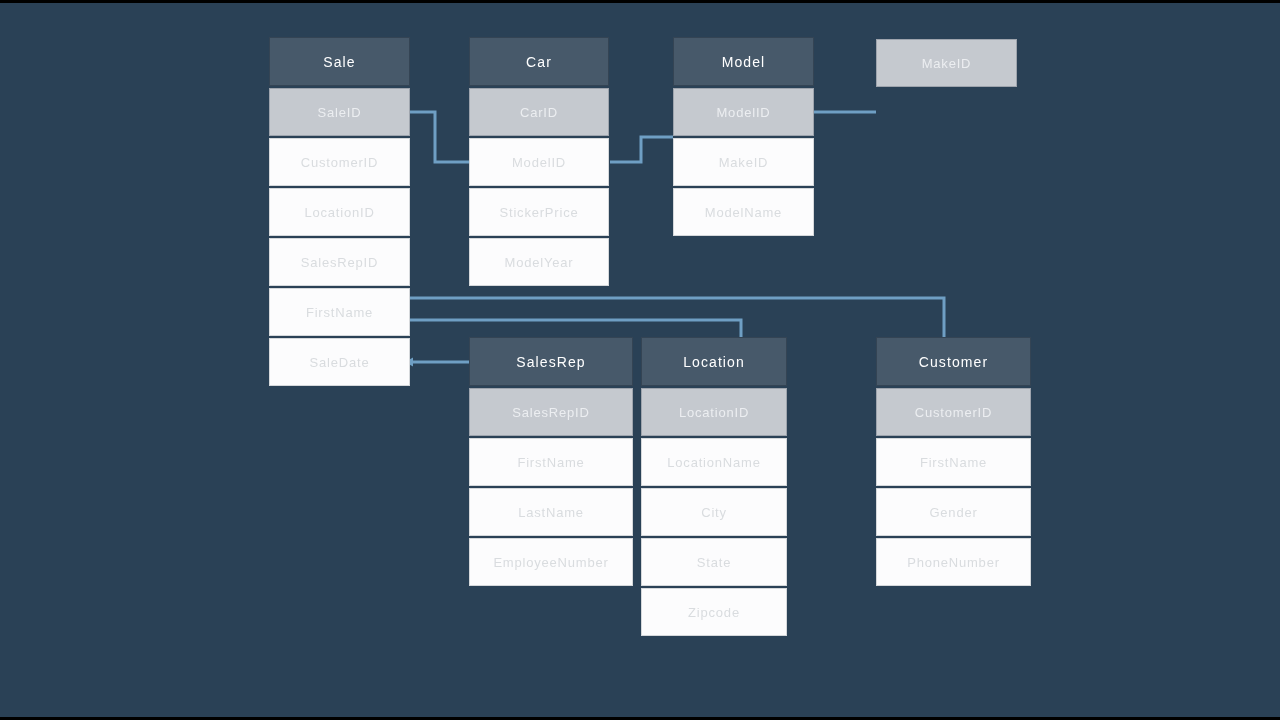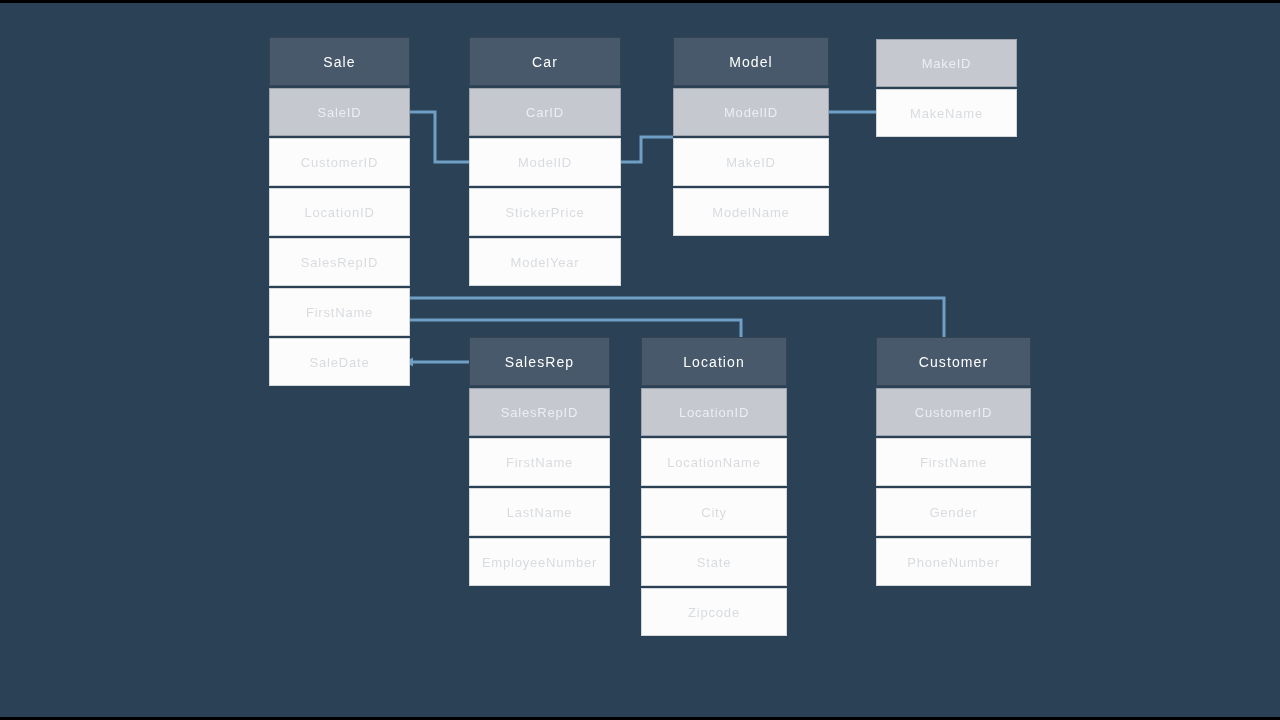--- a/index.html
+++ b/index.html
@@ -59,38 +59,37 @@
   <div id="tables-layer">
       <div class="entity" style="left: 269px; top: 37px; width: 141px;">
         <div class="thead">Sale</div>
         <div class="trow key">SaleID</div>
         <div class="trow">CustomerID</div>
         <div class="trow">LocationID</div>
         <div class="trow">SalesRepID</div>
         <div class="trow">FirstName</div>
         <div class="trow">SaleDate</div>
       </div>
-      <div class="entity" style="left: 469px; top: 37px; width: 152px;">
+      <div class="entity" style="left: 469px; top: 37px; width: 140px;">
         <div class="thead">Car</div>
         <div class="trow key">CarID</div>
         <div class="trow">ModelID</div>
         <div class="trow">StickerPrice</div>
         <div class="trow">ModelYear</div>
       </div>
-      <div class="entity" style="left: 673px; top: 37px; width: 156px;">
+      <div class="entity" style="left: 673px; top: 37px; width: 141px;">
         <div class="thead">Model</div>
         <div class="trow key">ModelID</div>
         <div class="trow">MakeID</div>
         <div class="trow">ModelName</div>
       </div>
       <div class="entity" style="left: 876px; top: 37px; width: 141px;">
         <div class="trow key">MakeID</div>
-        <div class="trow">MakeName</div>
       </div>
-      <div class="entity" style="left: 469px; top: 337px; width: 141px;">
+      <div class="entity" style="left: 469px; top: 337px; width: 164px;">
         <div class="thead">SalesRep</div>
         <div class="trow key">SalesRepID</div>
         <div class="trow">FirstName</div>
         <div class="trow">LastName</div>
         <div class="trow">EmployeeNumber</div>
       </div>
       <div class="entity" style="left: 641px; top: 337px; width: 146px;">
         <div class="thead">Location</div>
         <div class="trow key">LocationID</div>
         <div class="trow">LocationName</div>

